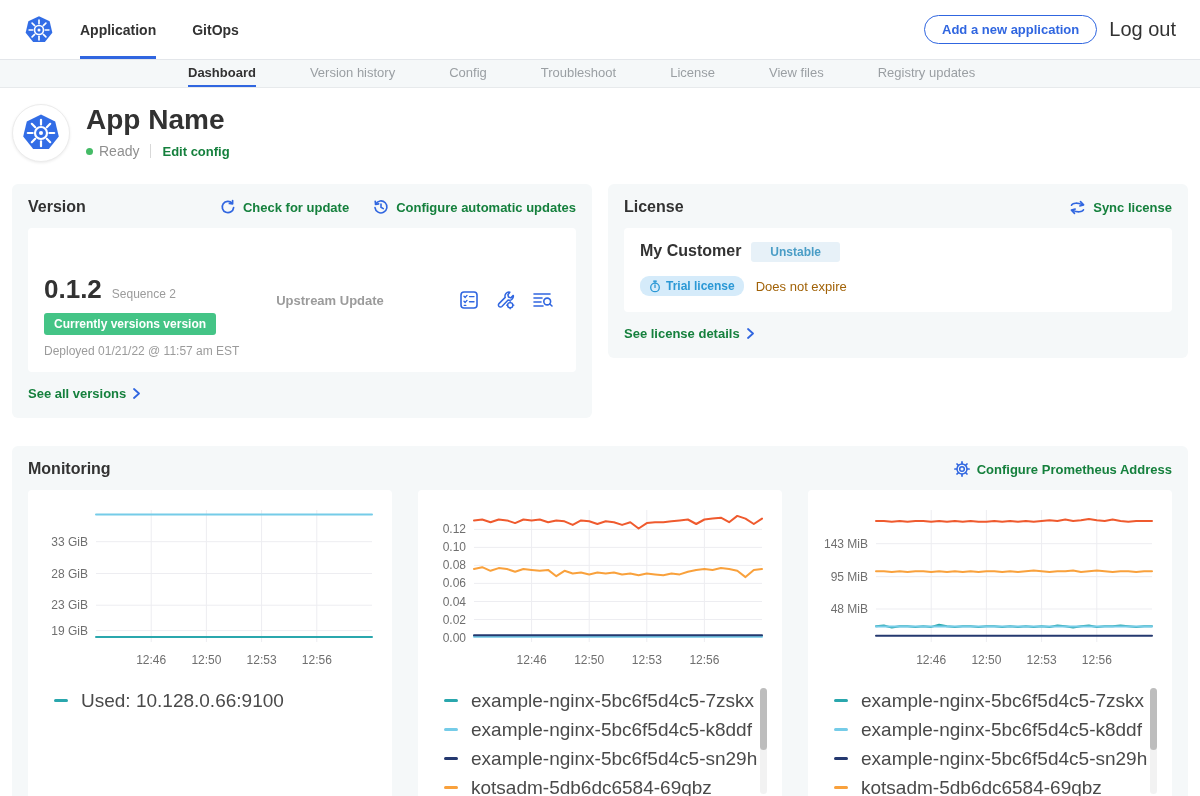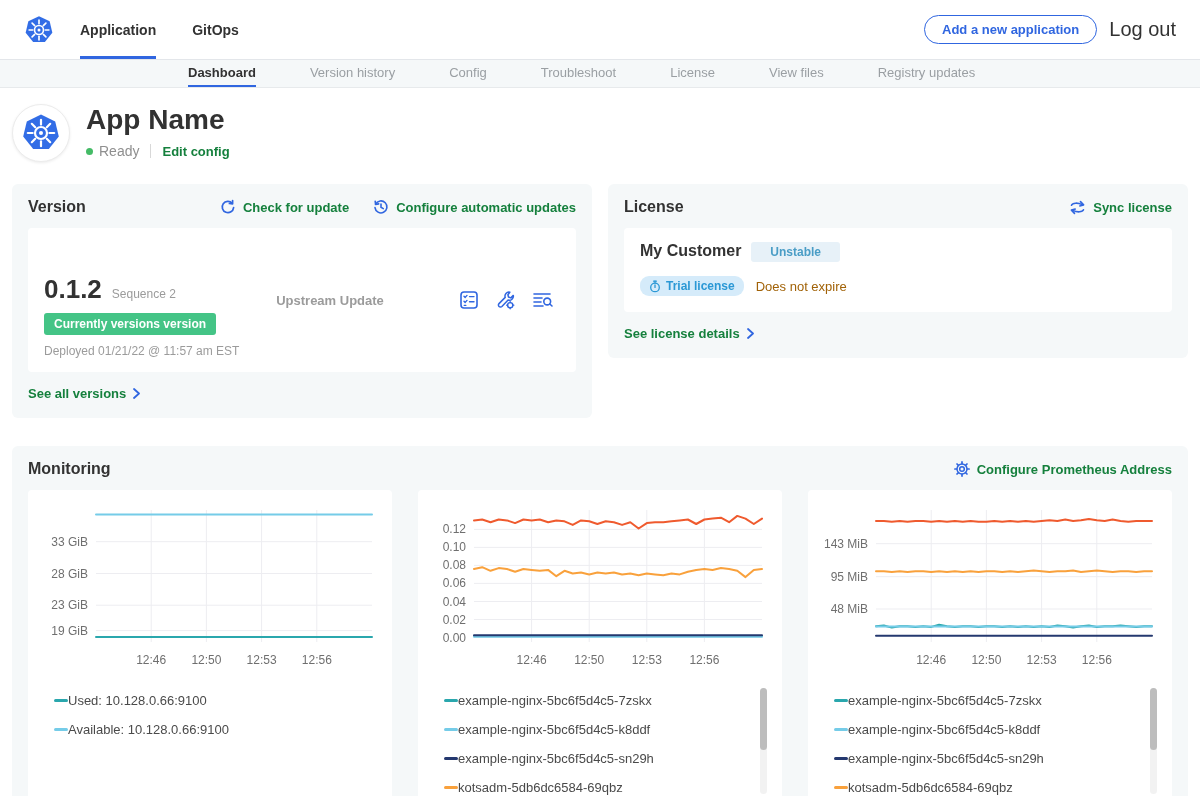--- a/index.html
+++ b/index.html
@@ -58,21 +58,21 @@
   .badge-channel { background:#e7f1f8; color:#4a9dc6; font-size:12px; font-weight:600; padding:3px 19px; border-radius:3px; }
   .lic-row2 { display:flex; align-items:center; gap:12px; margin-top:14px; }
   .badge-trial { background:#d5ebfa; color:#2b98d5; font-size:12px; font-weight:700; padding:3px 9px; border-radius:9px; display:inline-flex; align-items:center; gap:5px; }
   .expiry { font-size:13px; color:#a16207; }
 
   
   .monitoring { margin:28px 12px 18px; background:#f5f8f9; border-radius:6px; padding:14px 16px 16px; }
   .charts-row { display:flex; gap:26px; margin-top:12px; }
   .chart-card { background:#fff; border-radius:4px; flex:1; padding:12px 12px 10px; display:flex; flex-direction:column; min-height:348px; }
   .legend { margin-top:12px; padding-left:14px; position:relative; }
-  .legend-item { display:flex; align-items:center; font-size:13px; color:#4a4a4a; height:29px; }
+  .legend-item { display:flex; align-items:center; gap:13px; font-size:19px; color:#4a4a4a; height:29px; }
   .dash { width:14px; height:2.5px; border-radius:2px; flex:none; }
   .scroll-track { position:absolute; right:3px; top:2px; width:7px; height:106px; background:#f2f2f2; border-radius:4px; }
   .scroll-thumb { position:absolute; right:3px; top:2px; width:7px; height:62px; background:#bdbdbd; border-radius:4px; cursor:pointer; }
   .chart-title { margin-top:auto; text-align:center; font-size:14px; font-weight:700; color:#323232; padding:12px 0 8px; }
   svg text { font-family:"Liberation Sans", sans-serif; }
 </style>
 </head>
 <body>
 
 <div class="page">
@@ -310,24 +310,20 @@
             <text x="221.6" y="162" text-anchor="middle" font-size="12" fill="#6f6f6f">12:53</text>
             <line x1="276.8" y1="8" x2="276.8" y2="140" stroke="#ededf1" stroke-width="1"></line>
             <text x="276.8" y="162" text-anchor="middle" font-size="12" fill="#6f6f6f">12:56</text>
             <polyline points="56.0,134.9 332.0,134.9" fill="none" stroke="#2aa7ad" stroke-width="2" stroke-linejoin="round" stroke-linecap="round"></polyline>
             <polyline points="56.0,12.4 332.0,12.4" fill="none" stroke="#75cce8" stroke-width="2" stroke-linejoin="round" stroke-linecap="round"></polyline>
           </svg>
           <div class="legend">
             <div class="legend-item">
               <span class="dash" style="background: rgb(42, 167, 173);"></span>
               <span>Used: 10.128.0.66:9100</span>
-            </div>
-            <div class="legend-item">
-              <span class="dash" style="background: rgb(117, 204, 232);"></span>
-              <span>Available: 10.128.0.66:9100</span>
             </div>
           </div>
           <div class="chart-title">Disk Usage</div>
         </div>
         <div class="chart-card">
           <svg width="340" height="172" viewBox="0 0 340 172">
             <line x1="44" y1="135.5" x2="332" y2="135.5" stroke="#ededf1" stroke-width="1"></line>
             <text x="36" y="139.5" text-anchor="end" font-size="12" fill="#6f6f6f">0.00</text>
             <line x1="44" y1="117.5" x2="332" y2="117.5" stroke="#ededf1" stroke-width="1"></line>
             <text x="36" y="121.5" text-anchor="end" font-size="12" fill="#6f6f6f">0.02</text>

